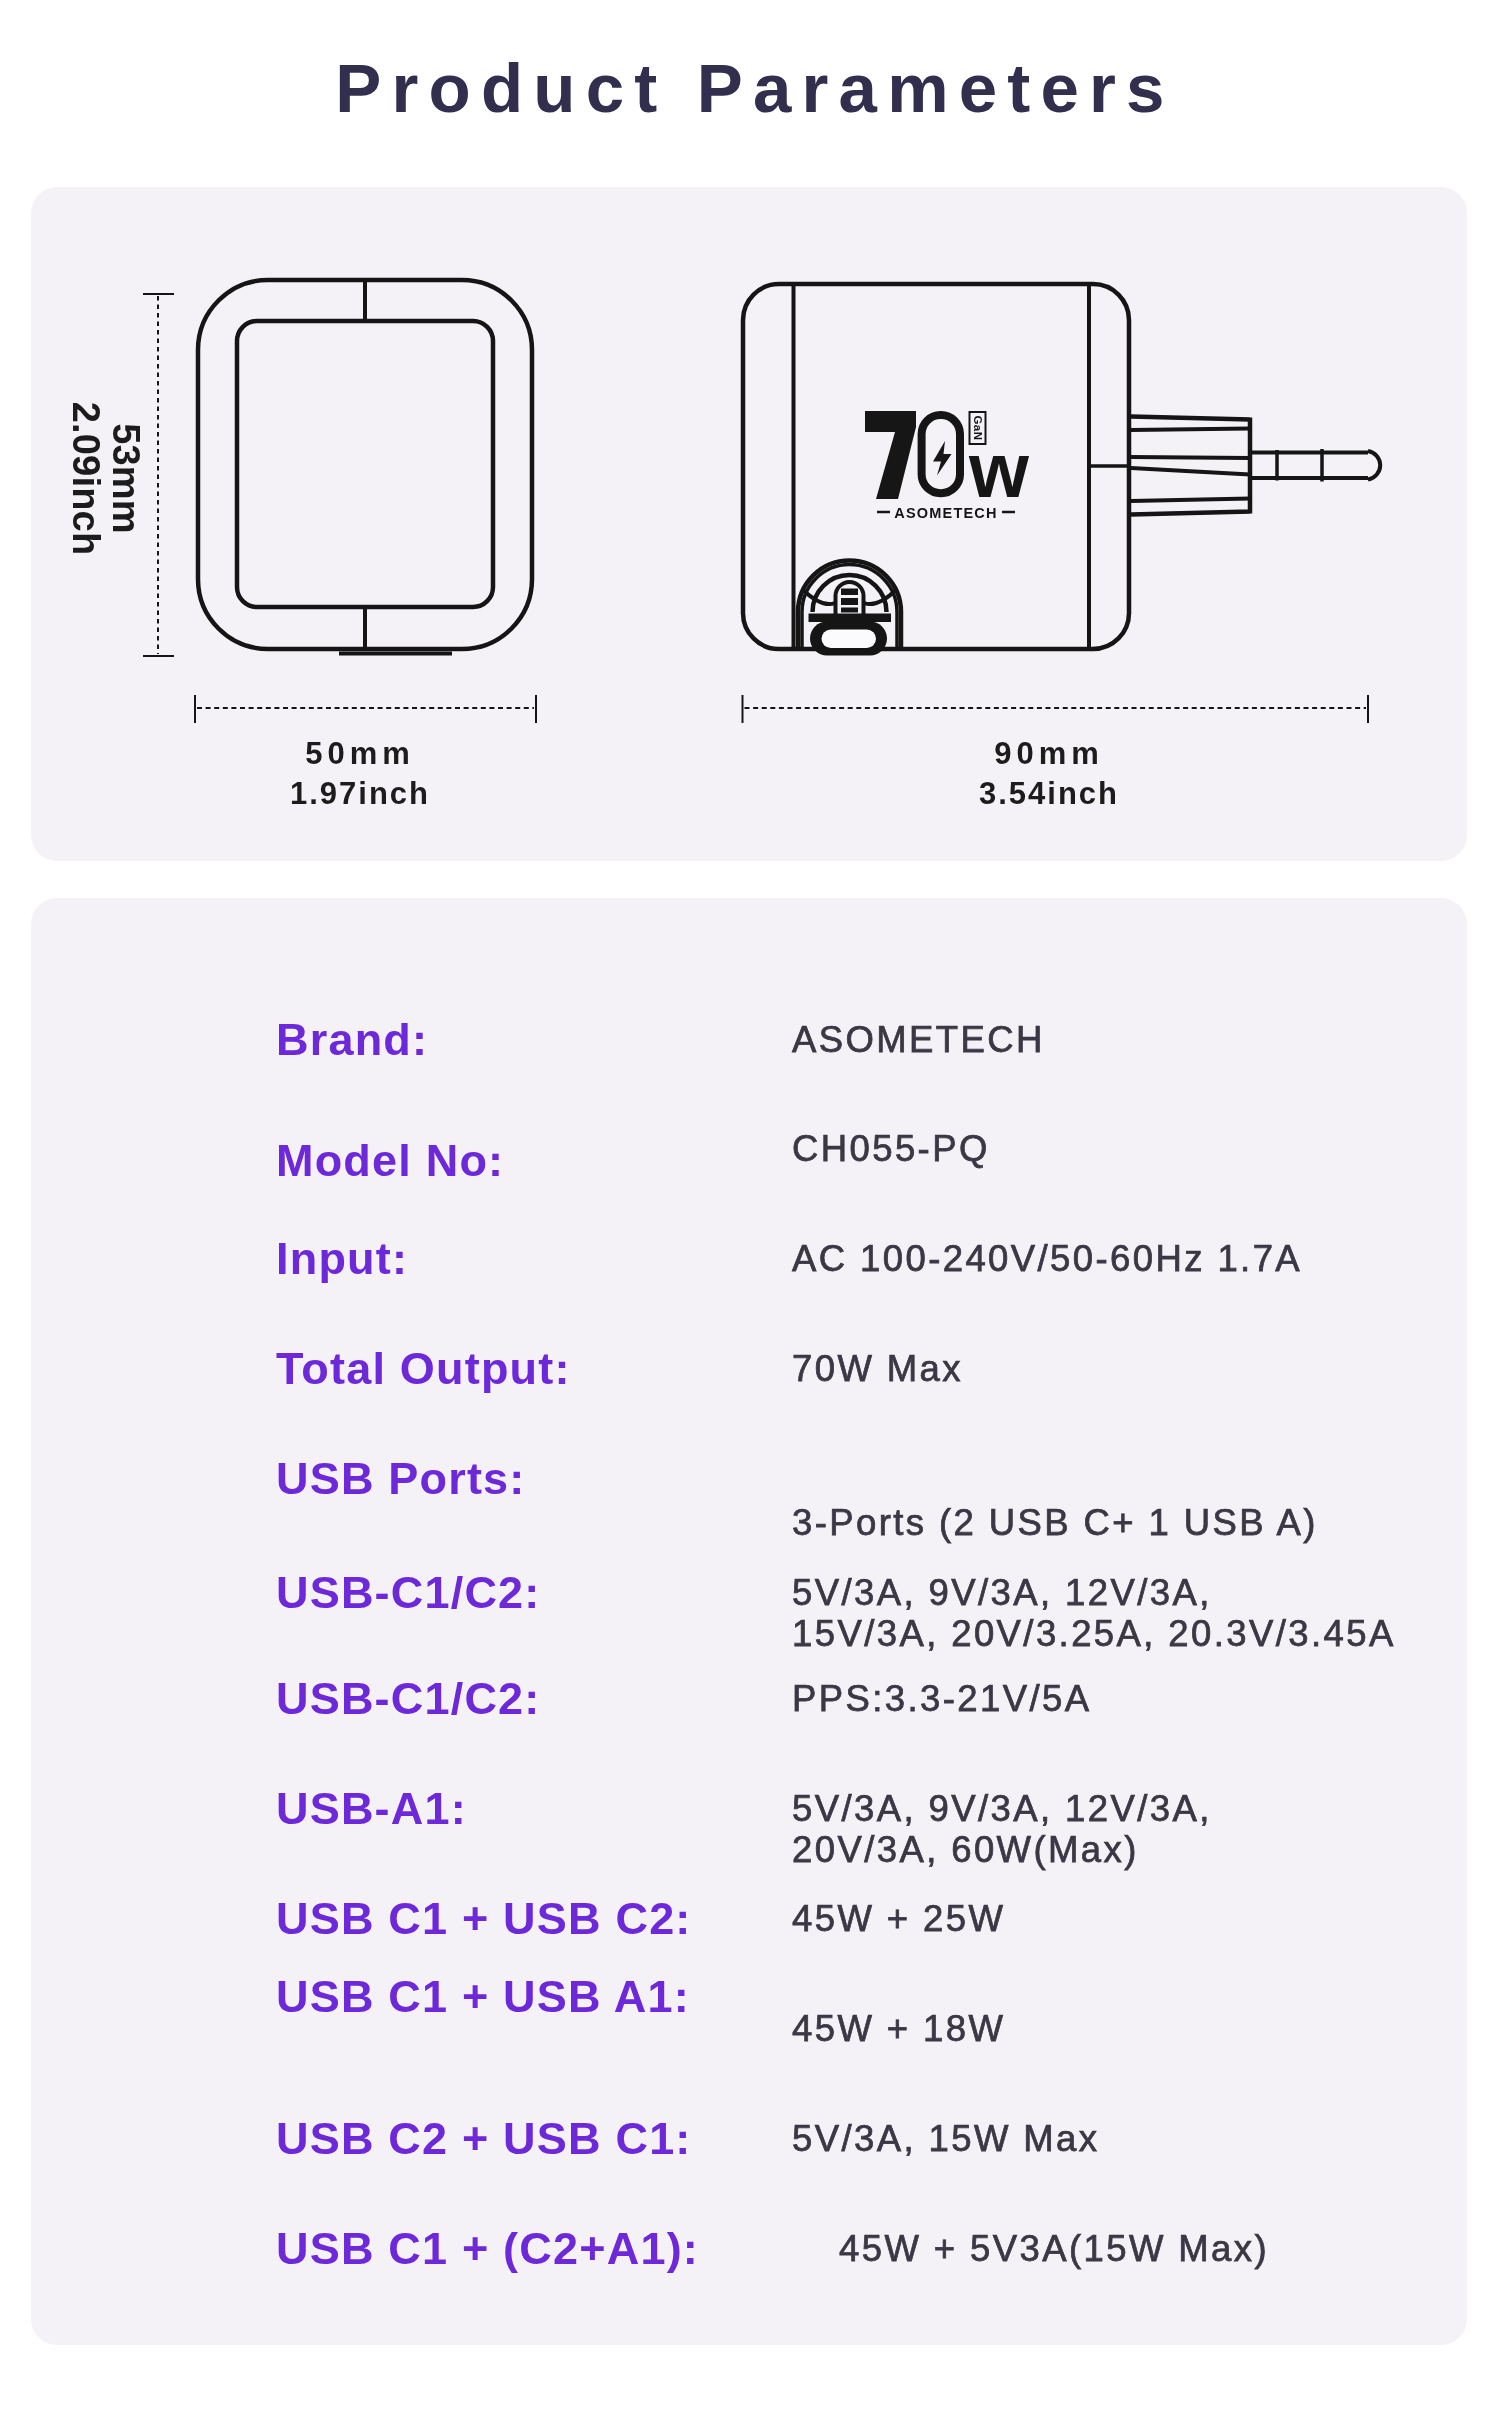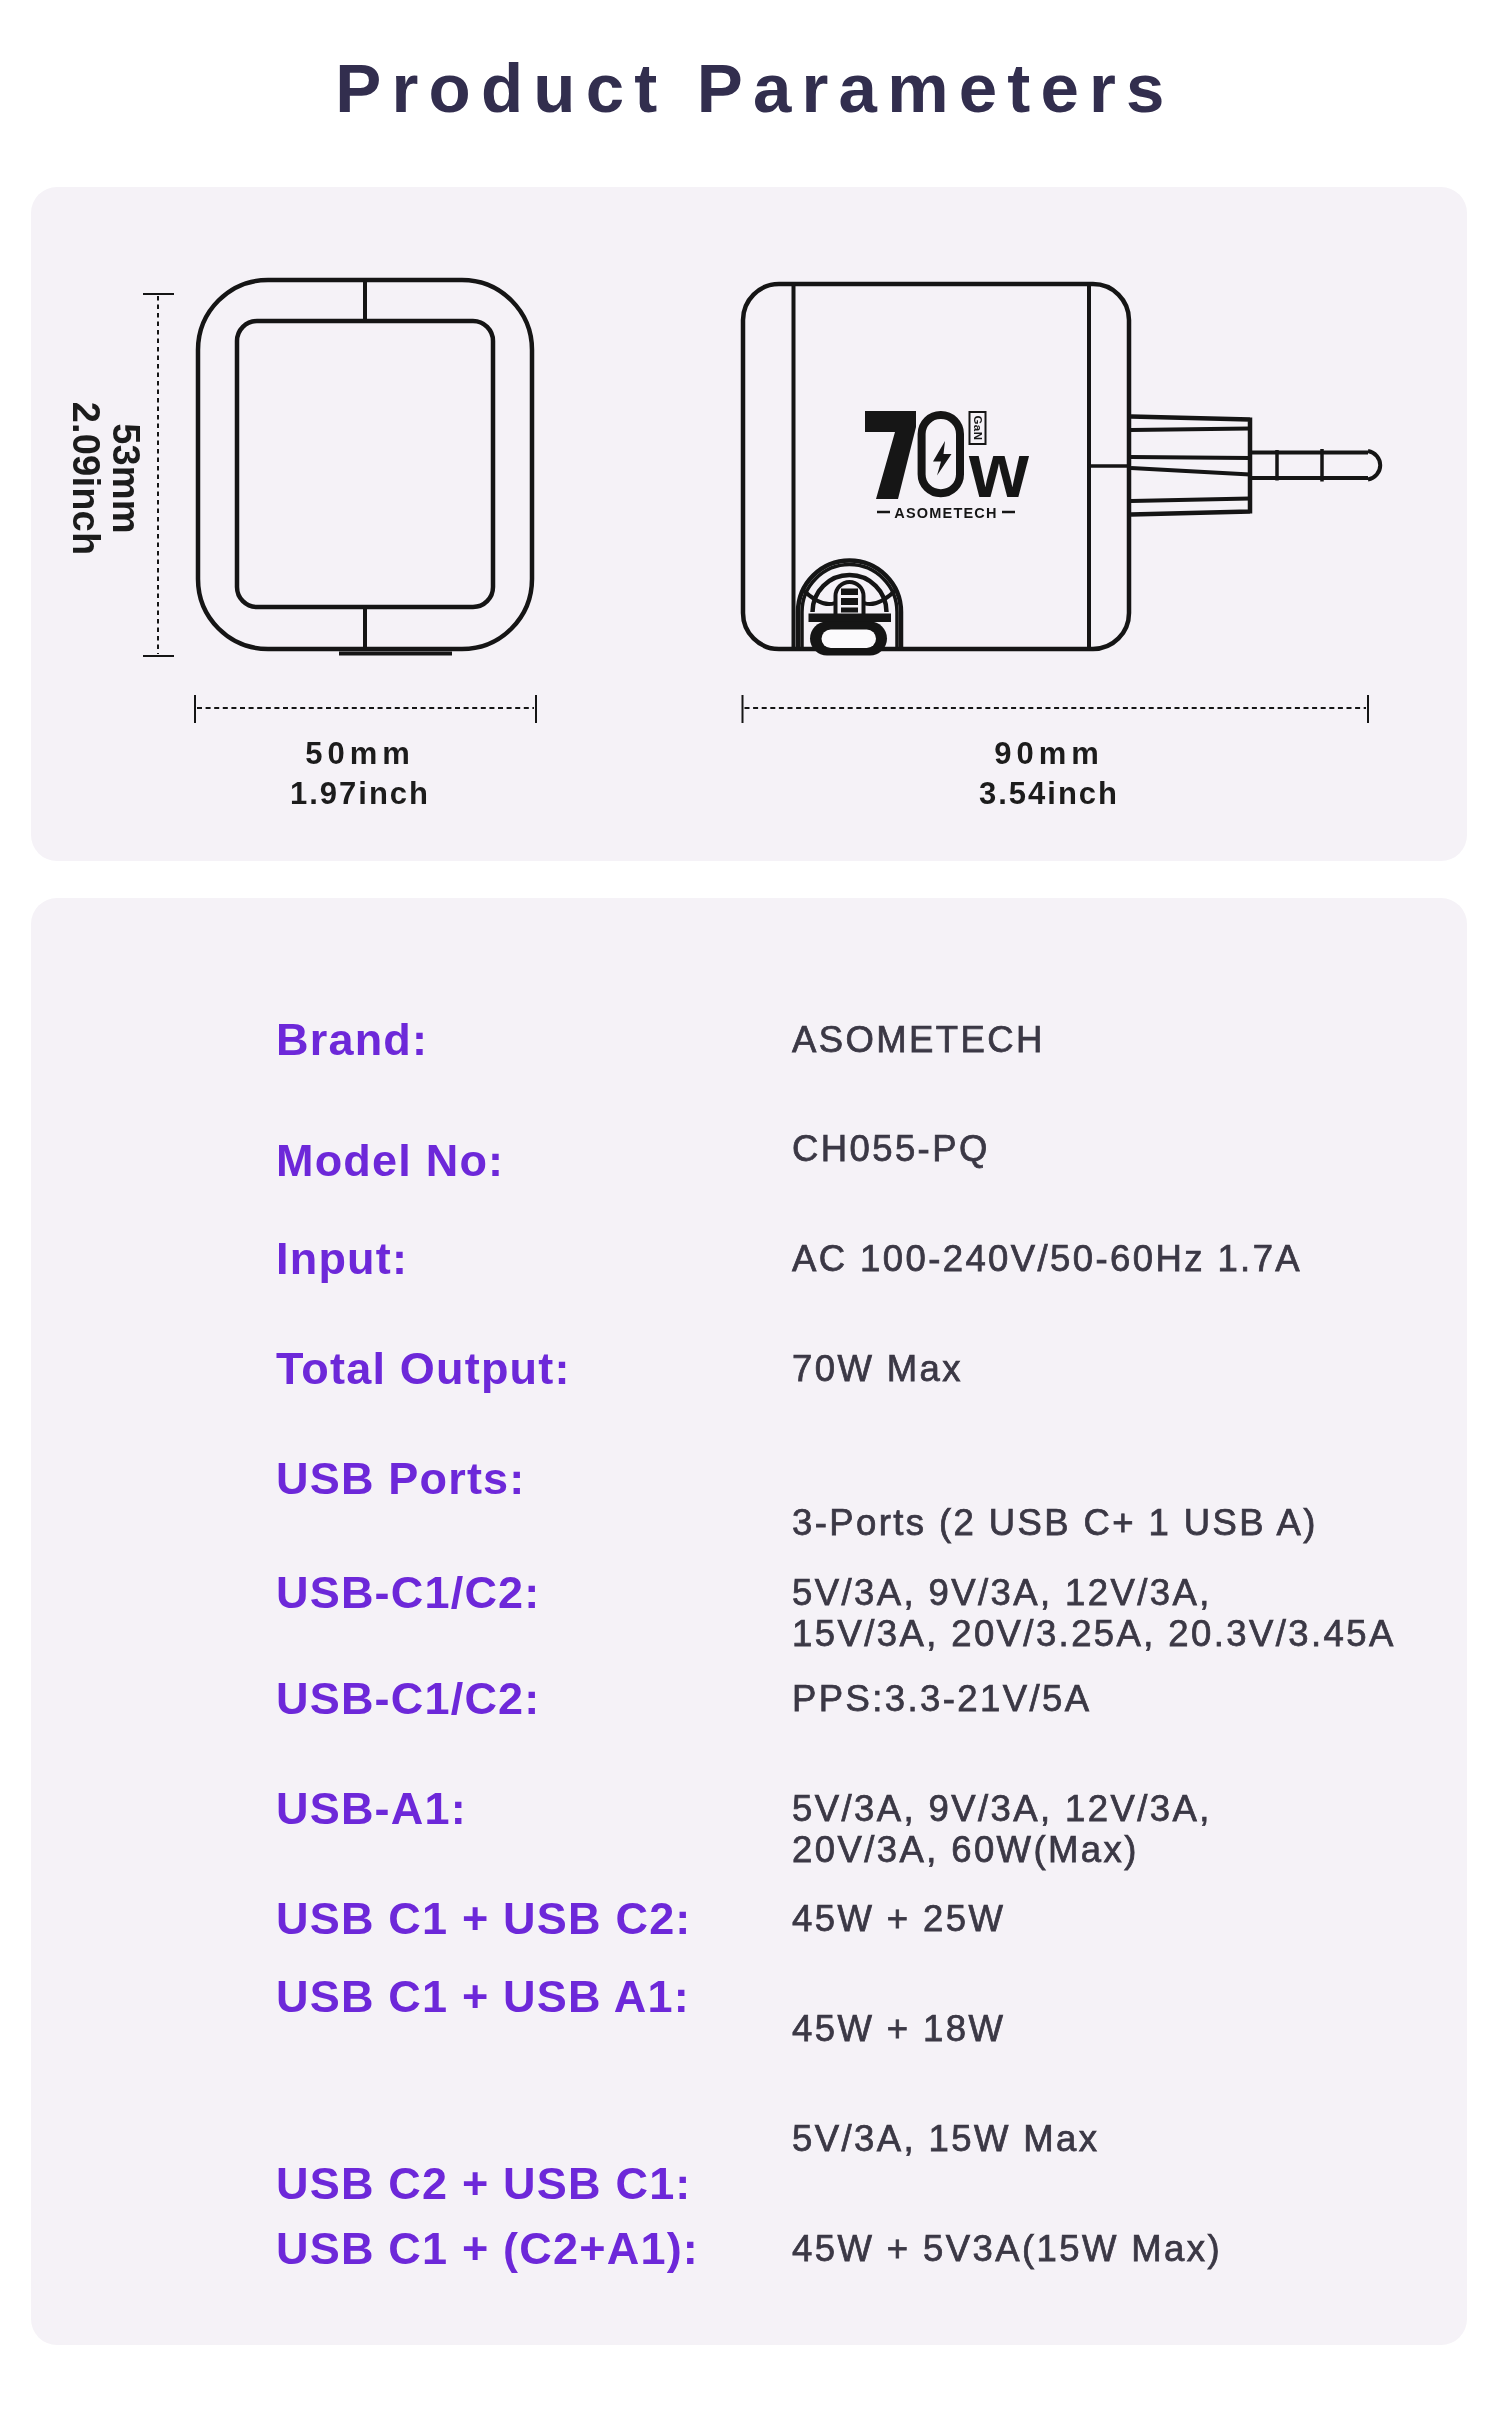--- a/index.html
+++ b/index.html
@@ -161,19 +161,19 @@
 <div class="val" style="top:1789px;">5V/3A, 9V/3A, 12V/3A,<br>20V/3A, 60W(Max)</div>
 
 <div class="lbl" style="top:1894px;">USB C1 + USB C2:</div>
 
 <div class="val" style="top:1899px;">45W + 25W</div>
 
 <div class="lbl" style="top:1936px;margin-top:36px;">USB C1 + USB A1:</div>
 
 <div class="val" style="top:2009px;">45W + 18W</div>
 
-<div class="lbl" style="top:2114px;margin-top:45px;">USB C2 + USB C1:</div>
+<div class="lbl" style="top:2114px;">USB C2 + USB C1:</div>
 
 <div class="val" style="top:2119px;">5V/3A, 15W Max</div>
 
 <div class="lbl" style="top:2224px;">USB C1 + (C2+A1):</div>
 
-<div class="val" style="top:2229px;">45W + 5V3A(15W Max)</div>
+<div class="val" style="top:2229px;margin-left:47px;">45W + 5V3A(15W Max)</div>
 
 </body></html>

